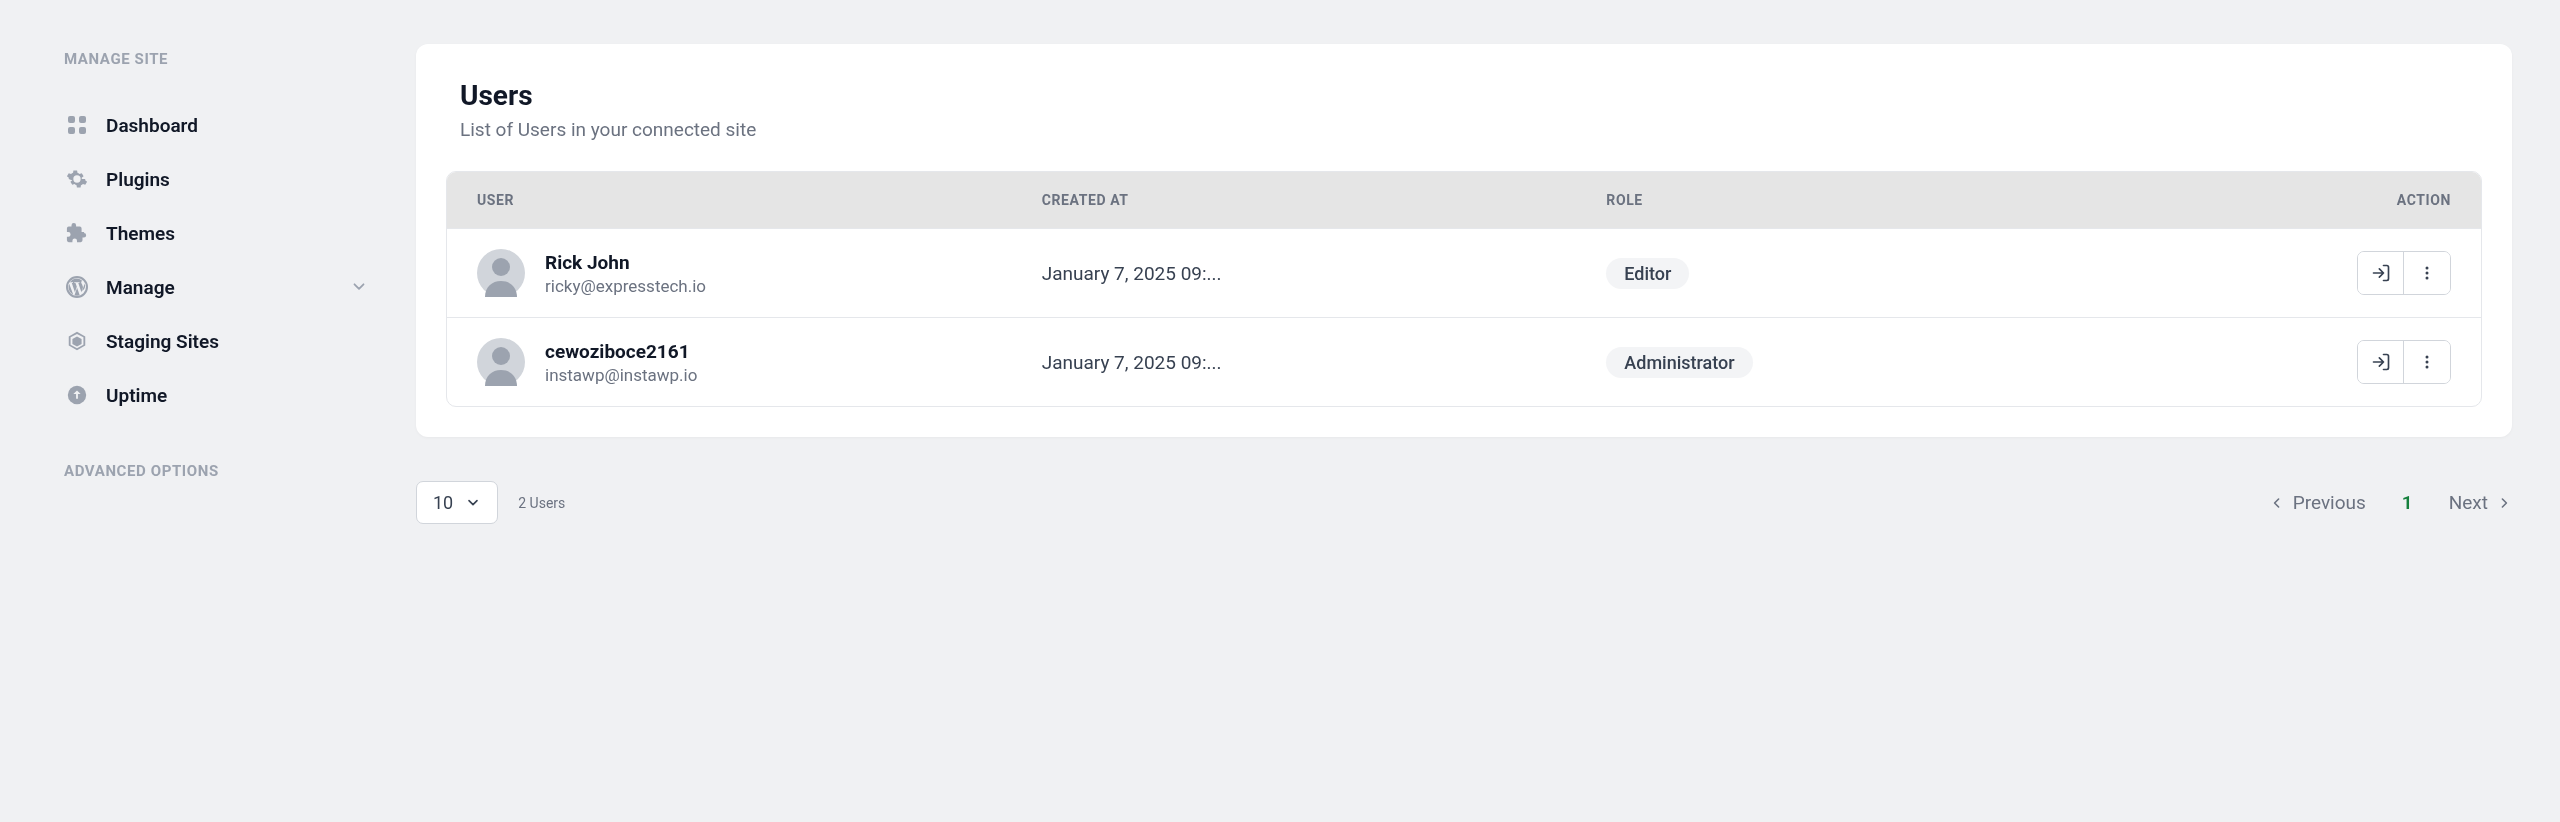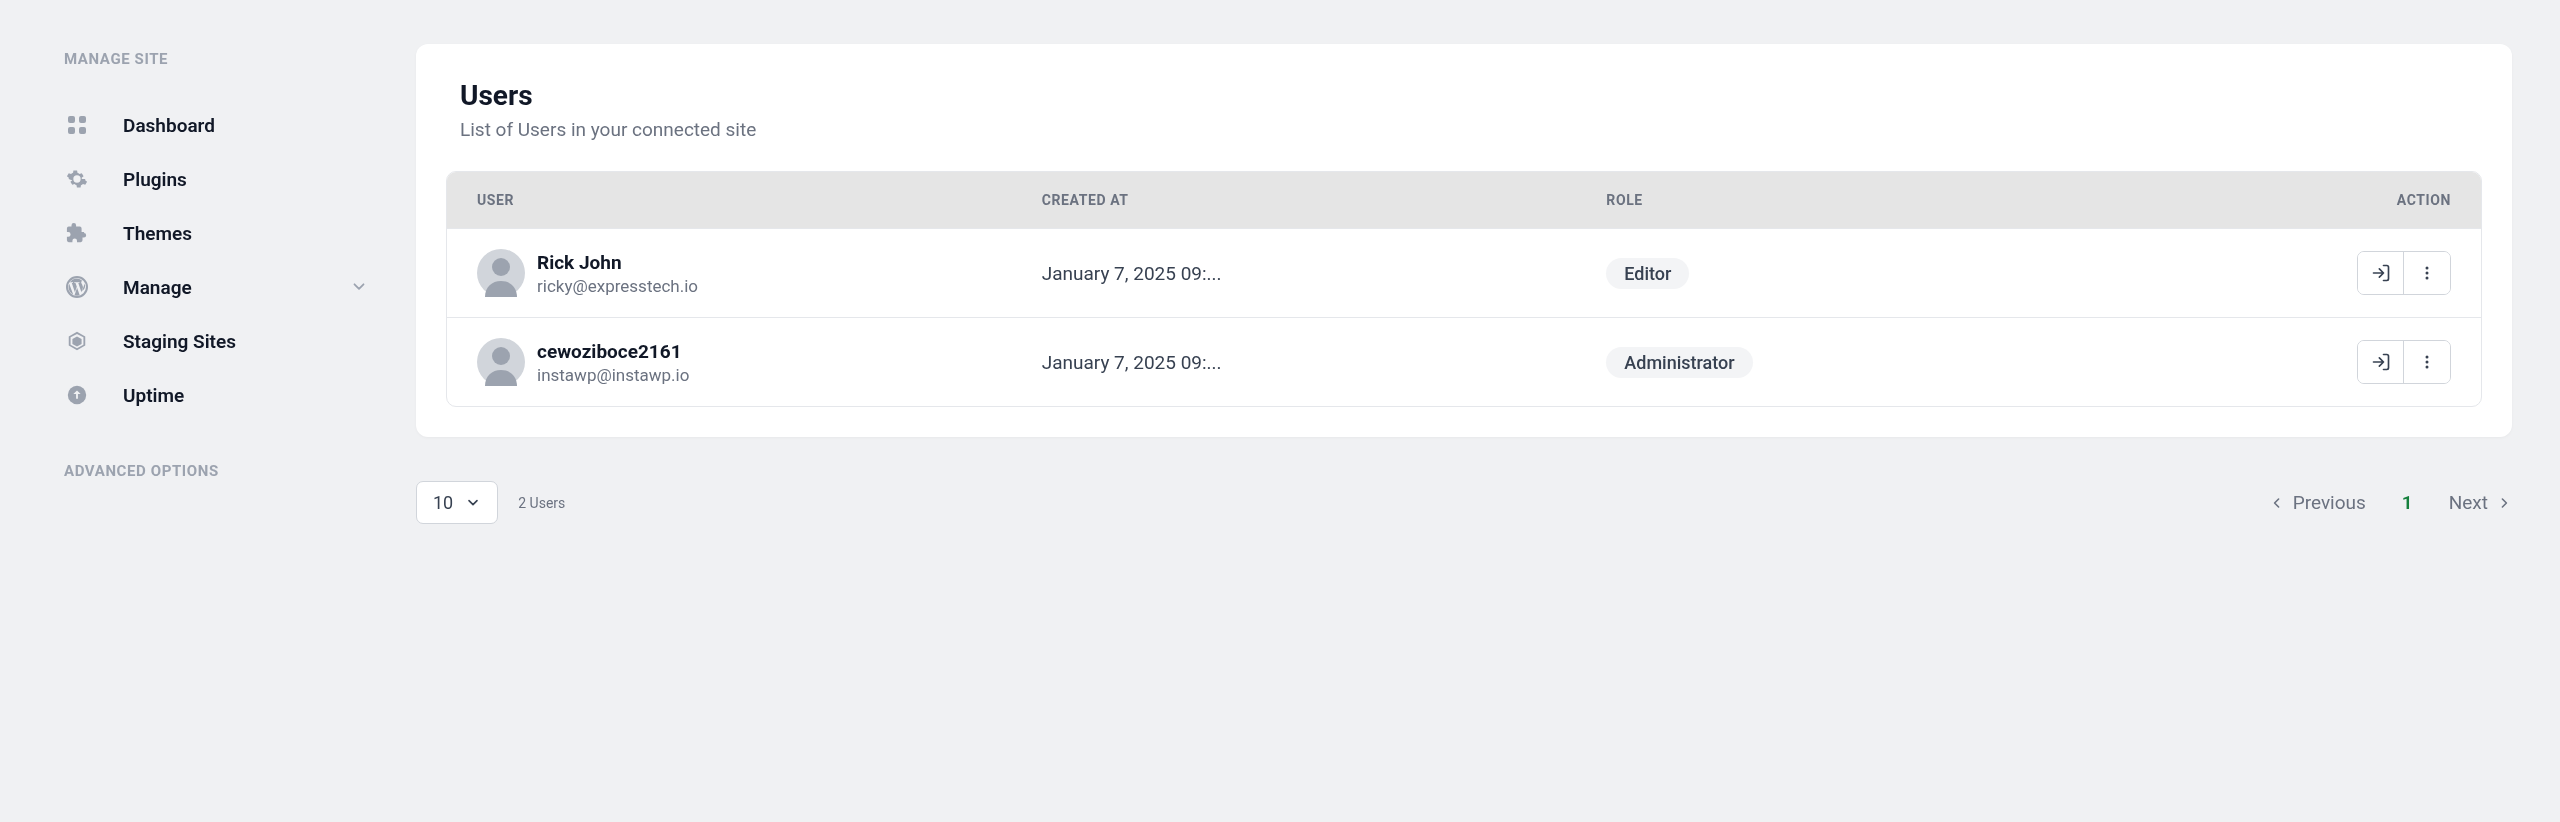--- a/index.html
+++ b/index.html
@@ -17,21 +17,21 @@
     .sidebar-section-title {
       font-size: 15px;
       font-weight: 700;
       color: #9ca3af;
       letter-spacing: 0.6px;
       margin-bottom: 30px;
     }
     .sidebar-item {
       display: flex;
       align-items: center;
-      gap: 33px;
+      gap: 16px;
       padding: 14px 0;
       cursor: pointer;
       color: #374151;
     }
     .sidebar-item .icon {
       width: 26px;
       height: 26px;
       display: flex;
       align-items: center;
       justify-content: center;
@@ -127,21 +127,21 @@
       display: grid;
       grid-template-columns: 1fr 1fr 1fr 280px;
       padding: 20px 30px;
       align-items: center;
       border-bottom: 1px solid #e5e7eb;
     }
     .table-row:last-child { border-bottom: none; }
     .user-cell {
       display: flex;
       align-items: center;
-      gap: 12px;
+      gap: 20px;
     }
     .avatar {
       width: 48px;
       height: 48px;
       border-radius: 50%;
       background: #d1d5db;
       display: flex;
       align-items: center;
       justify-content: center;
     }

